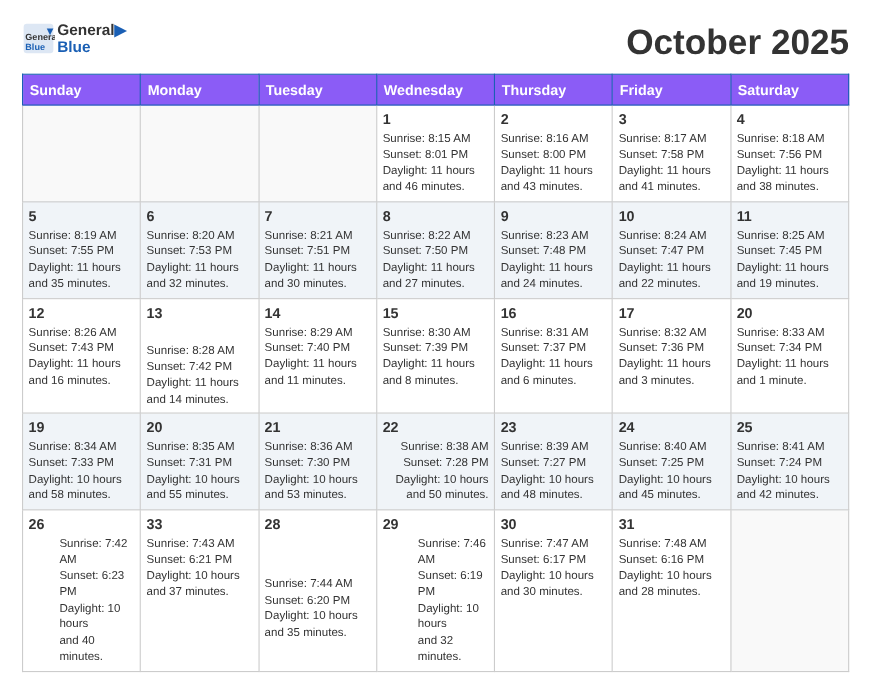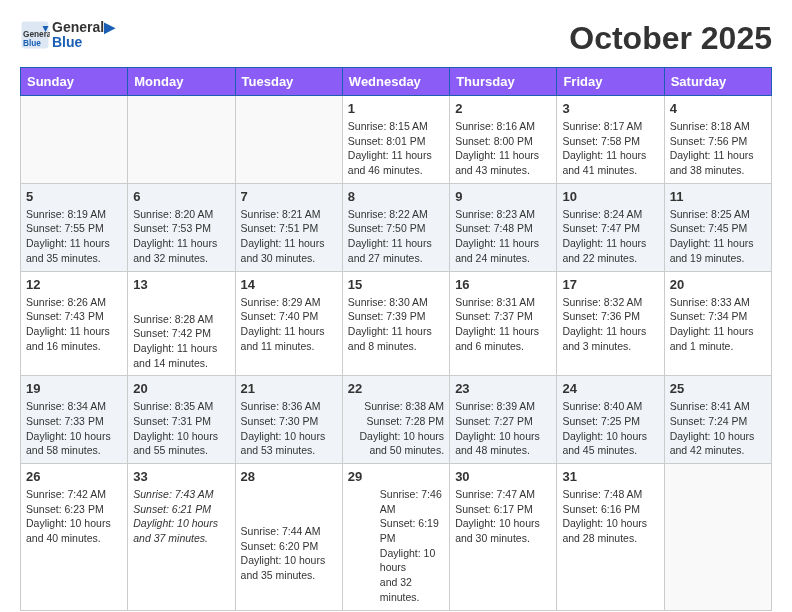--- a/index.html
+++ b/index.html
@@ -300,28 +300,28 @@
             <div class="day-number">25</div>
             <div class="day-info" style="white-space: pre-line;">Sunrise: 8:41 AM
 Sunset: 7:24 PM
 Daylight: 10 hours
 and 42 minutes.</div>
           </td>
         </tr>
         <tr>
           <td>
             <div class="day-number">26</div>
-            <div class="day-info" style="white-space: pre-line;">Sunrise: 7:42 AM
+            <div class="day-info" style="white-space: pre-line; margin-left: 28px;">Sunrise: 7:42 AM
 Sunset: 6:23 PM
 Daylight: 10 hours
 and 40 minutes.</div>
           </td>
           <td>
             <div class="day-number">33</div>
-            <div class="day-info" style="white-space: pre-line; font-style: italic;">Sunrise: 7:43 AM
+            <div class="day-info" style="white-space: pre-line;">Sunrise: 7:43 AM
 Sunset: 6:21 PM
 Daylight: 10 hours
 and 37 minutes.</div>
           </td>
           <td>
             <div class="day-number">28</div>
             <div class="day-info" style="white-space: pre-line; margin-top: 40px;">Sunrise: 7:44 AM
 Sunset: 6:20 PM
 Daylight: 10 hours
 and 35 minutes.</div>

